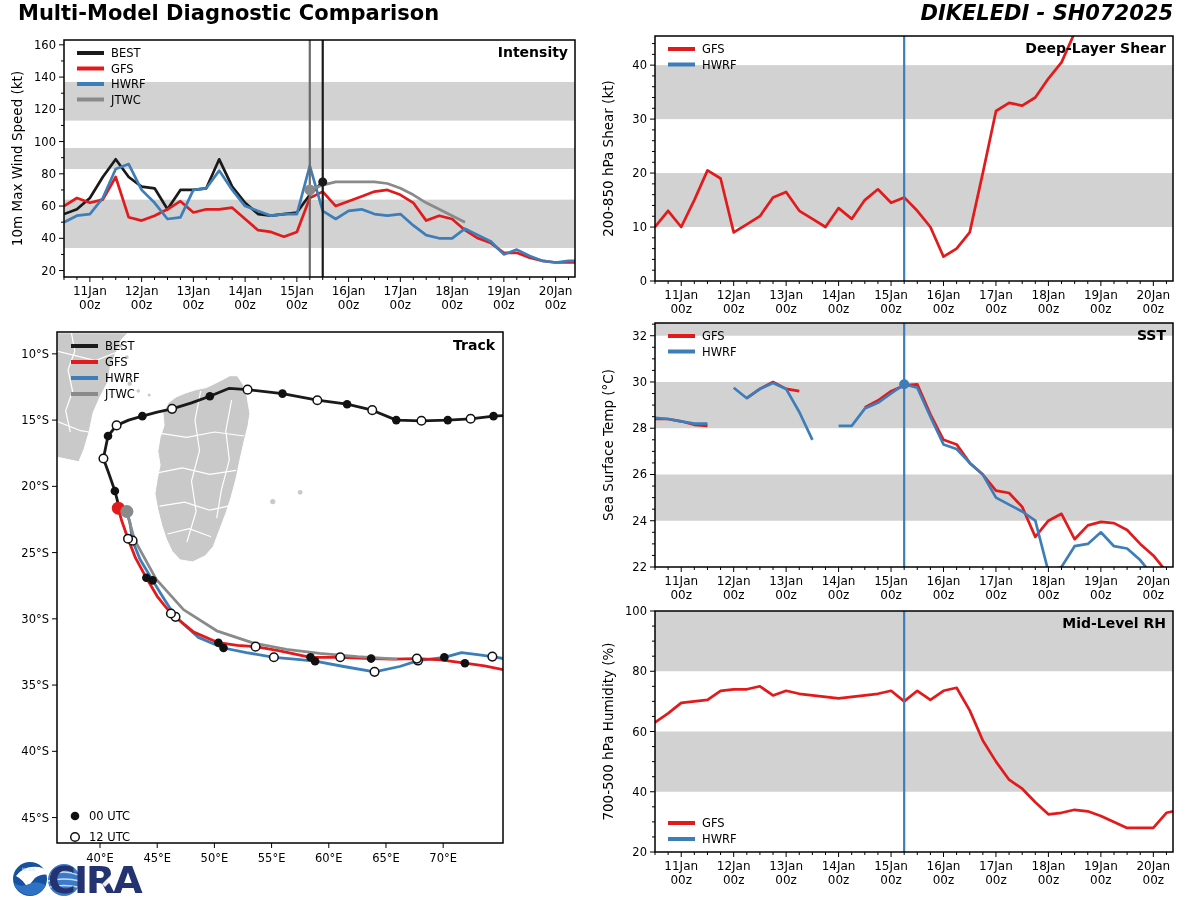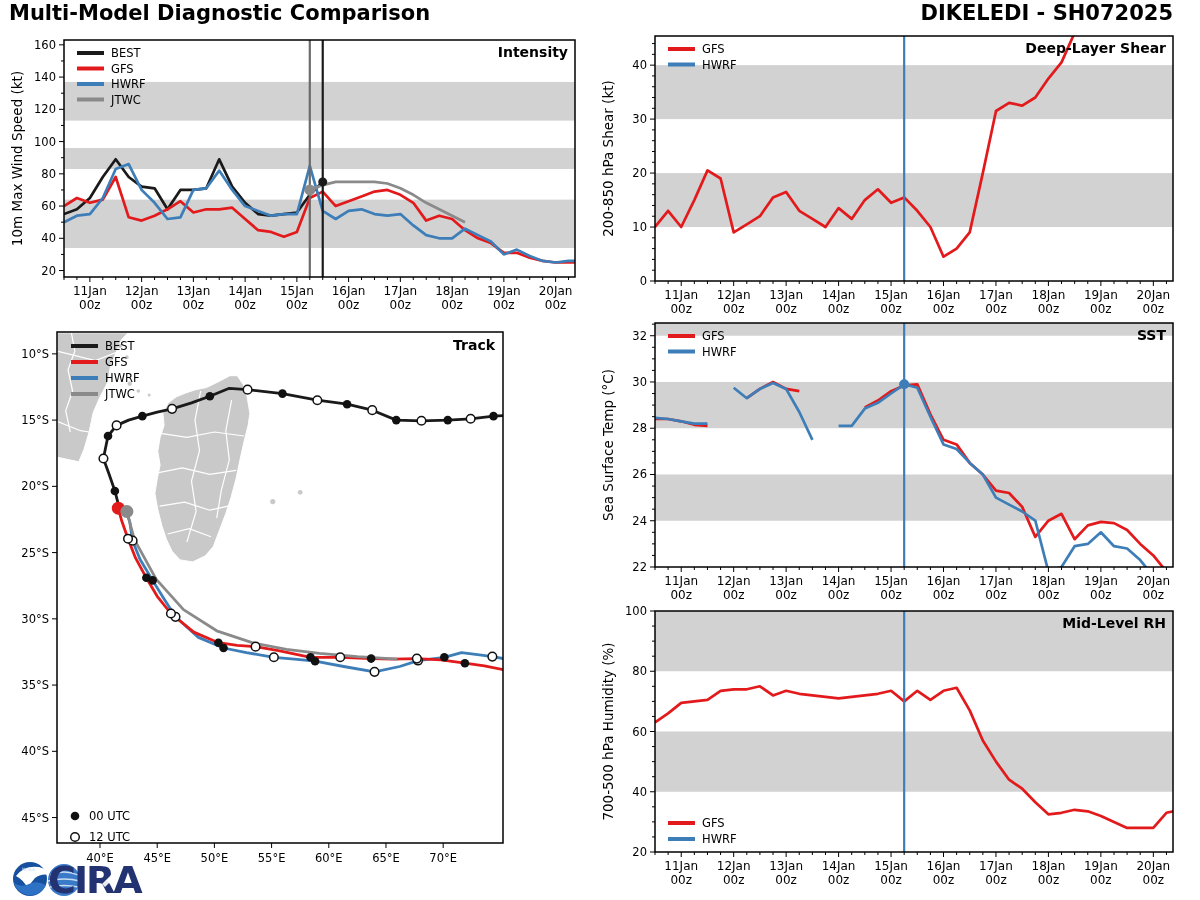--- a/index.html
+++ b/index.html
@@ -1,20 +1,20 @@
 <!DOCTYPE html>
 <html><head>
 <meta charset="utf-8">
 <style>
   html,body{margin:0;padding:0;background:#fff;}
   .page{position:relative;width:1200px;height:900px;background:#fff;overflow:hidden;
         font-family:"DejaVu Sans","Liberation Sans",sans-serif;}
   .hdr{position:absolute;top:1px;font-size:21px;font-weight:bold;color:#000;white-space:nowrap;}
-  .hdr-left{left:9px;}
-  .hdr-right{right:27px;}
+  .hdr-left{left:18px;}
+  .hdr-right{right:27px;font-style:italic;}
   svg text{font-family:"DejaVu Sans","Liberation Sans",sans-serif;}
   #charts{position:absolute;left:0;top:0;}
   #logos{position:absolute;left:6px;top:856px;}
 </style>
 </head>
 <body>
 
 <div class="page">
   <div class="hdr hdr-left">Multi-Model Diagnostic Comparison</div>
   <div class="hdr hdr-right">DIKELEDI - SH072025</div>

